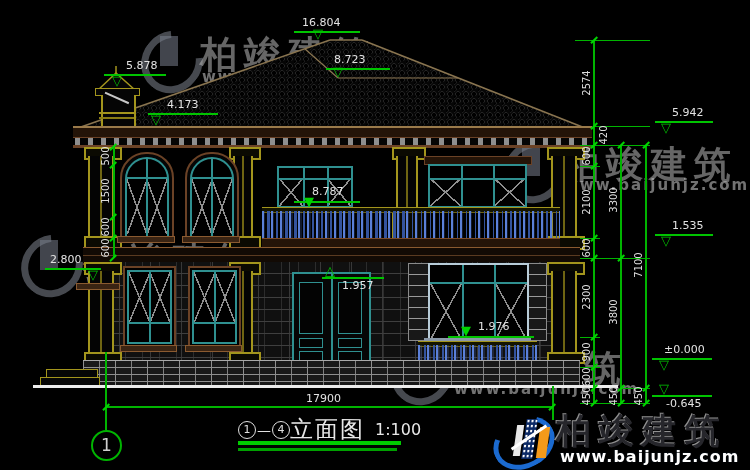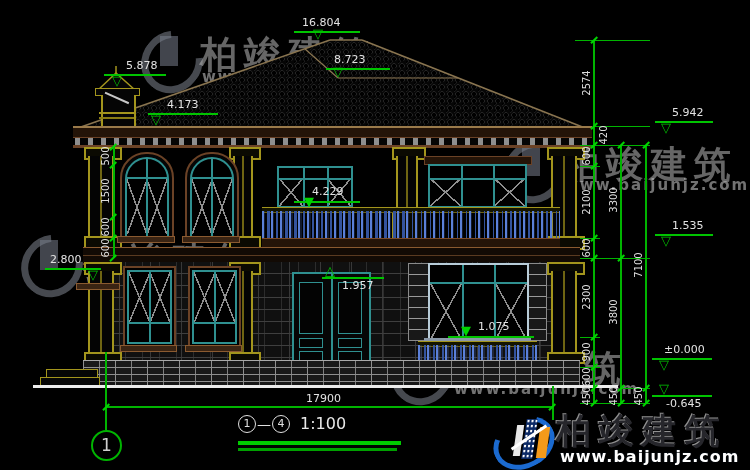--- a/index.html
+++ b/index.html
@@ -272,33 +272,33 @@
   <span class="tri" style="left:331px;top:65px;">▽</span>
 
   <span class="mtext" style="left:126px;top:60px;">5.878</span>
   <div class="mline" style="left:104px;top:74px;width:62px;"></div>
   <span class="tri" style="left:110px;top:74px;">▽</span>
 
   <span class="mtext" style="left:167px;top:99px;">4.173</span>
   <div class="mline" style="left:148px;top:113px;width:70px;"></div>
   <span class="tri" style="left:149px;top:113px;">▽</span>
 
-  <span class="mtext" style="left:312px;top:186px;">4.229</span>
+  <span class="mtext" style="left:312px;top:186px;">8.787</span>
   <div class="mline" style="left:294px;top:201px;width:66px;"></div>
   <span class="tri" style="left:302px;top:195px;color:#00d400;">▼</span>
 
   <span class="tri" style="left:323px;top:264px;">△</span>
   <div class="mline" style="left:322px;top:277px;width:62px;"></div>
   <span class="mtext" style="left:342px;top:280px;">1.957</span>
 
   <span class="mtext" style="left:50px;top:254px;">2.800</span>
   <div class="mline" style="left:45px;top:268px;width:56px;"></div>
   <span class="tri" style="left:86px;top:268px;">▽</span>
 
-  <span class="mtext" style="left:478px;top:321px;">1.075</span>
+  <span class="mtext" style="left:478px;top:321px;">1.976</span>
   <div class="mline" style="left:448px;top:336px;width:86px;"></div>
   <span class="tri" style="left:459px;top:324px;color:#00d400;">▼</span>
 
   <span class="mtext" style="left:672px;top:107px;">5.942</span>
   <div class="mline" style="left:655px;top:121px;width:58px;"></div>
   <span class="tri" style="left:659px;top:121px;">▽</span>
 
   <span class="mtext" style="left:672px;top:220px;">1.535</span>
   <div class="mline" style="left:655px;top:234px;width:58px;"></div>
   <span class="tri" style="left:659px;top:234px;">▽</span>
@@ -371,20 +371,21 @@
   <span class="mtext" style="left:306px;top:393px;">17900</span>
 
   <div class="a" style="left:91px;top:430px;width:27px;height:27px;border:2px solid #00b400;border-radius:50%;text-align:center;">
     <span style="color:#cfcfcf;font-size:17px;line-height:27px;">1</span>
   </div>
 
   <div class="a" style="left:238px;top:414px;width:210px;display:flex;align-items:center;">
     <span class="circnum">1</span>
     <span style="color:#e0e0e0;font-size:14px;margin:0 1px;">—</span>
     <span class="circnum">4</span>
+    <span class="titletext">立面图</span>
     <span class="titlescale">1:100</span>
   </div>
   <div class="a" style="left:238px;top:441px;width:163px;height:4px;background:#00cc00;"></div>
   <div class="a" style="left:238px;top:448px;width:159px;height:2.5px;background:#00a000;"></div>
 
   <div class="swoosh a" style="left:492px;top:418px;"></div>
   <div class="a" style="left:515px;top:425px;width:7px;height:31px;background:#e8e8e8;transform:skewX(-8deg);"></div>
   <div class="a" style="left:524px;top:419px;width:11px;height:40px;background:#0c2a66;transform:skewX(-8deg);
               background-image:radial-gradient(circle 1px at 2px 2px,#fff 1px,transparent 1.4px);background-size:4px 5px;"></div>
   <div class="a" style="left:538px;top:427px;width:10px;height:31px;background:#f49a1a;transform:skewX(-8deg);"></div>

